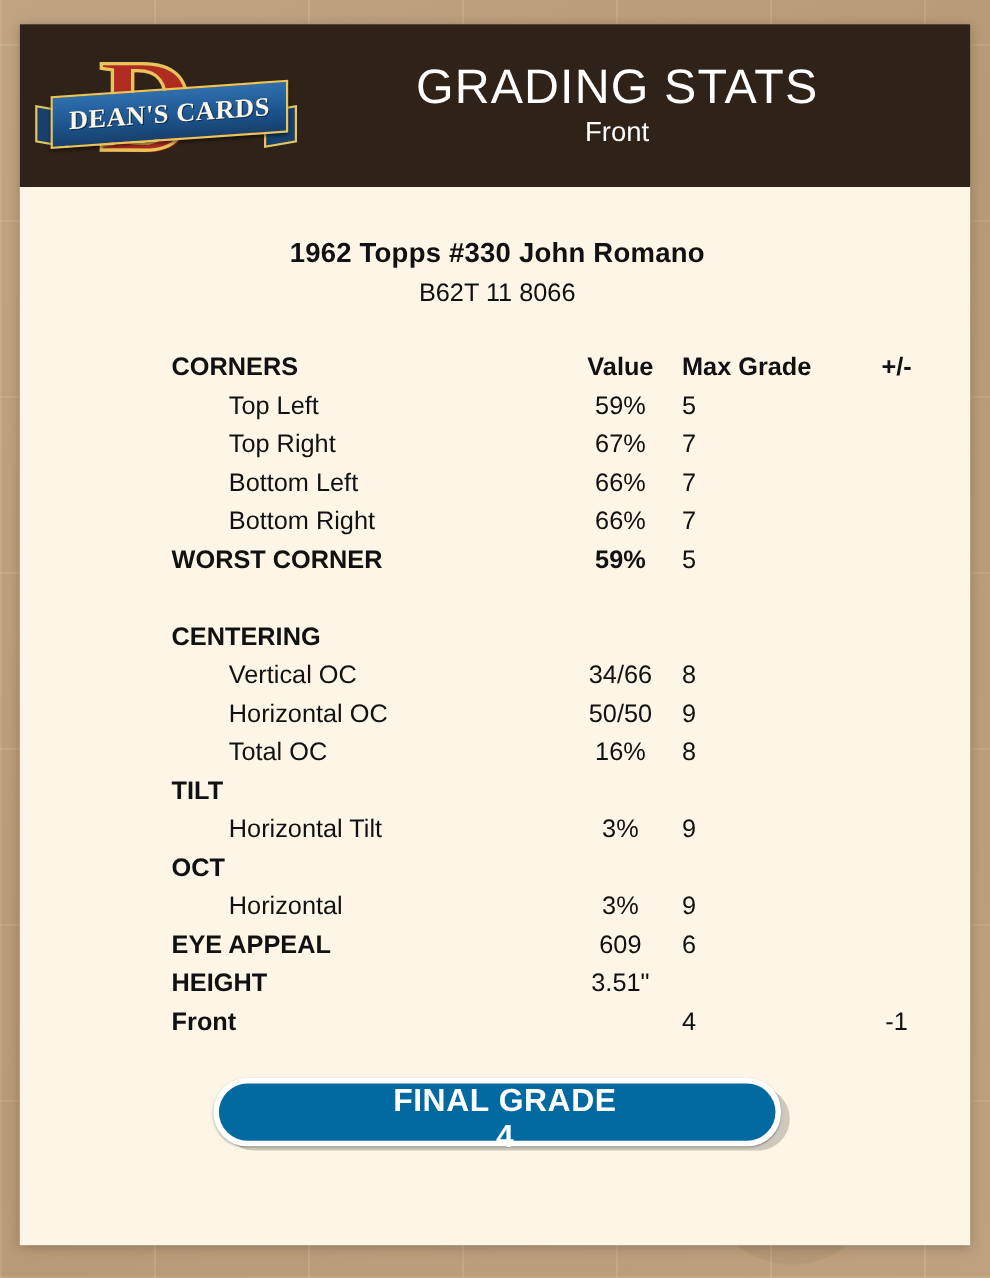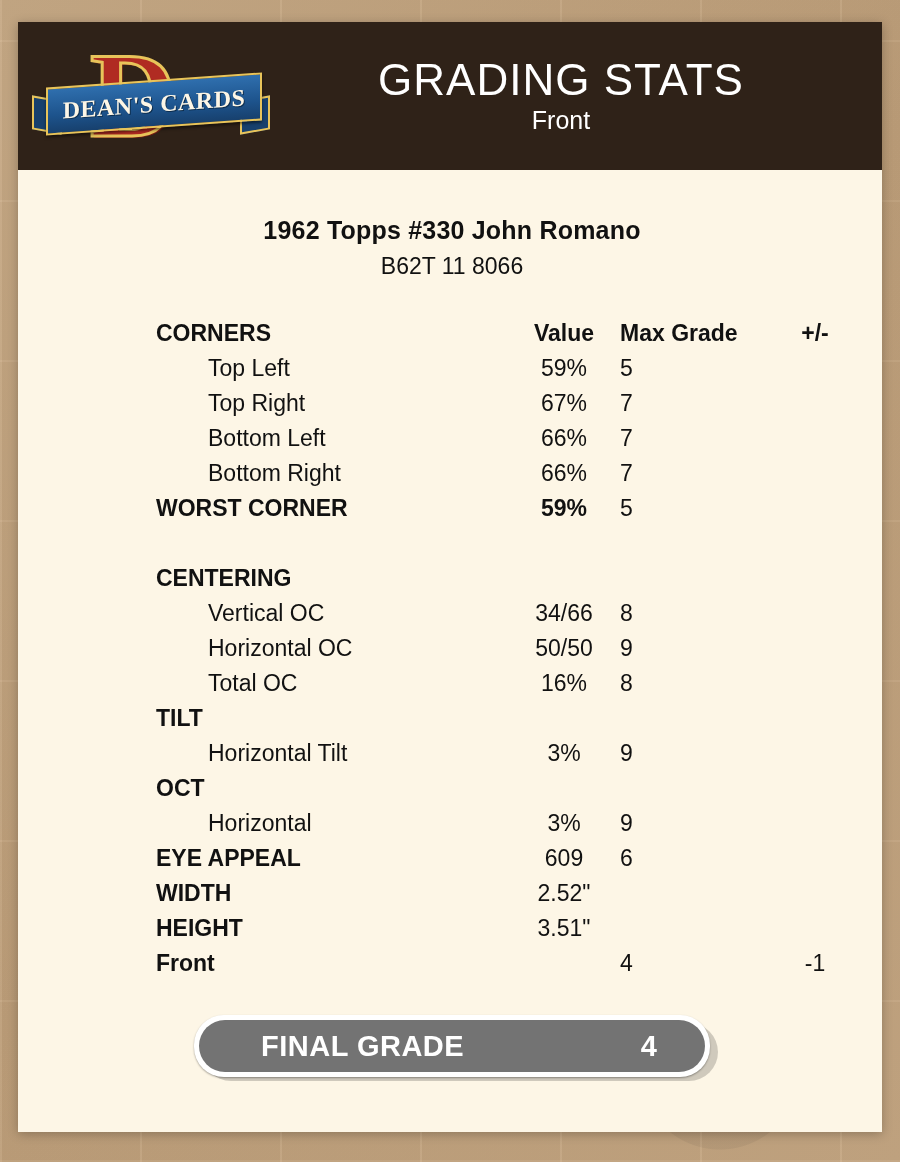--- a/index.html
+++ b/index.html
@@ -179,27 +179,28 @@
     border-radius: 30px;
   }
   .final-outer {
     position: relative;
     background: #ffffff;
     border-radius: 30px;
     padding: 5px;
     box-shadow: 0 1px 2px rgba(0,0,0,0.35);
   }
   .final-bar {
-    background: #737373;
+    background: #0369a1;
     border-radius: 26px;
     height: 52px;
     display: flex;
     align-items: center;
     justify-content: space-between;
     padding: 0 48px 0 62px;
+    flex-direction: column;
   }
   .final-label {
     color: #ffffff;
     font-size: 29px;
     font-weight: bold;
     letter-spacing: 0.5px;
   }
   .final-value {
     color: #ffffff;
     font-size: 29px;
@@ -328,26 +329,20 @@
           <td class="col-pm"></td>
         </tr>
 
         <tr>
           <td class="col-label bold">EYE APPEAL</td>
           <td class="col-value">609</td>
           <td class="col-max">6</td>
           <td class="col-pm"></td>
         </tr>
         <tr>
-          <td class="col-label bold">WIDTH</td>
-          <td class="col-value">2.52"</td>
-          <td class="col-max"></td>
-          <td class="col-pm"></td>
-        </tr>
-        <tr>
           <td class="col-label bold">HEIGHT</td>
           <td class="col-value">3.51"</td>
           <td class="col-max"></td>
           <td class="col-pm"></td>
         </tr>
         <tr>
           <td class="col-label bold">Front</td>
           <td class="col-value"></td>
           <td class="col-max">4</td>
           <td class="col-pm">-1</td>

